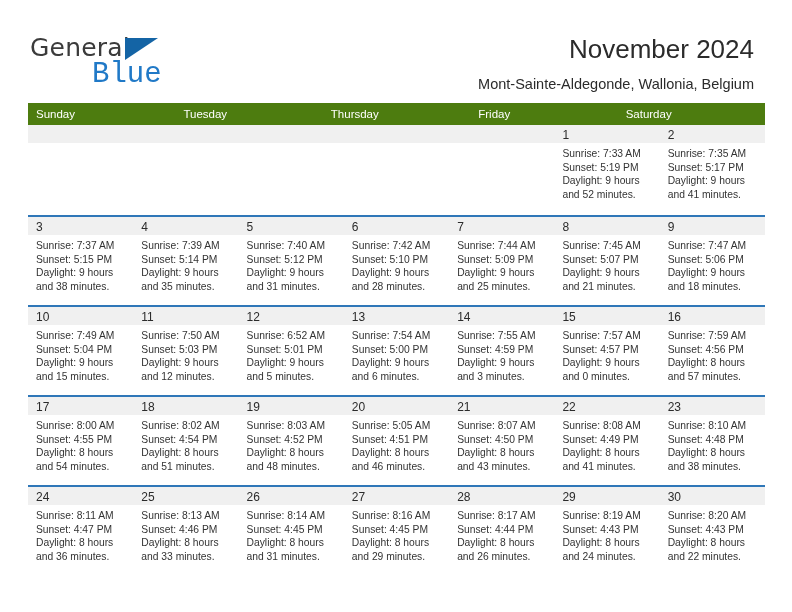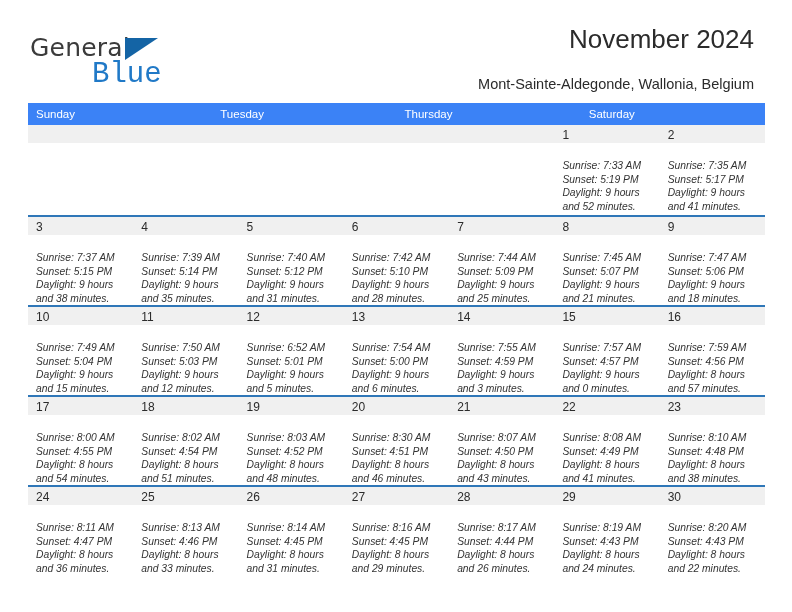--- a/index.html
+++ b/index.html
@@ -58,21 +58,21 @@
     top: 27px;
     font-size: 29px;
     color: #2079c7;
     font-family: Liberation Mono, monospace;
     line-height: 28px;
   }
 
   .title {
     position: absolute;
     right: 38px;
-    top: 24px;
+    top: 34px;
     font-size: 26px;
     color: #2b2b2b;
     text-align: center;
     white-space: nowrap;
     font-weight: 400;
   }
   .subtitle {
     position: absolute;
     right: 38px;
     top: 76px;
@@ -84,21 +84,21 @@
 
   
   .calendar {
     position: absolute;
     left: 28px;
     top: 103px;
     width: 737px;
   }
   .weekdays {
     display: flex;
-    background: #3b82f6;
+    background: #4d7c0f;
     height: 22px;
   }
   .weekday {
     flex: 1 1 0;
     color: #ffffff;
     font-size: 11.5px;
     line-height: 22px;
     padding-left: 8px;
     box-sizing: border-box;
     overflow: hidden;
@@ -128,22 +128,21 @@
   }
   .cell .daynum {
     font-size: 12px;
     line-height: 18px;
     color: #2b2b2b;
   }
   .cell.empty .daynum-band {
     background: #f0f0f0;
   }
   .cell .lines {
-    padding: 16px 6px 0 8px;
-    font-style: italic;
+    padding: 4px 6px 0 8px;
   }
   .cell .line {
     font-size: 10.3px;
     line-height: 13.6px;
     color: #333333;
     white-space: nowrap;
   }
 </style>
 </head>
 <body>
@@ -158,20 +157,21 @@
     </div>
     <div class="title">November 2024</div>
     <div class="subtitle">Mont-Sainte-Aldegonde, Wallonia, Belgium</div>
   </div>
 
   <div class="calendar">
     <div class="weekdays">
       <div class="weekday">Sunday</div>
       <div class="weekday">Tuesday</div>
       <div class="weekday">Thursday</div>
+      <div class="weekday">Friday</div>
       <div class="weekday">Saturday</div>
     </div>
 
     <div class="week first">
       <div class="cell empty">
         <div class="daynum-band"><span class="daynum"></span></div>
       </div>
       <div class="cell empty">
         <div class="daynum-band"><span class="daynum"></span></div>
       </div>
@@ -360,21 +360,21 @@
         <div class="lines">
           <div class="line">Sunrise: 8:03 AM</div>
           <div class="line">Sunset: 4:52 PM</div>
           <div class="line">Daylight: 8 hours</div>
           <div class="line">and 48 minutes.</div>
         </div>
       </div>
       <div class="cell">
         <div class="daynum-band"><span class="daynum">20</span></div>
         <div class="lines">
-          <div class="line">Sunrise: 8:30 AM</div>
+          <div class="line">Sunrise: 5:05 AM</div>
           <div class="line">Sunset: 4:51 PM</div>
           <div class="line">Daylight: 8 hours</div>
           <div class="line">and 46 minutes.</div>
         </div>
       </div>
       <div class="cell">
         <div class="daynum-band"><span class="daynum">21</span></div>
         <div class="lines">
           <div class="line">Sunrise: 8:07 AM</div>
           <div class="line">Sunset: 4:50 PM</div>

